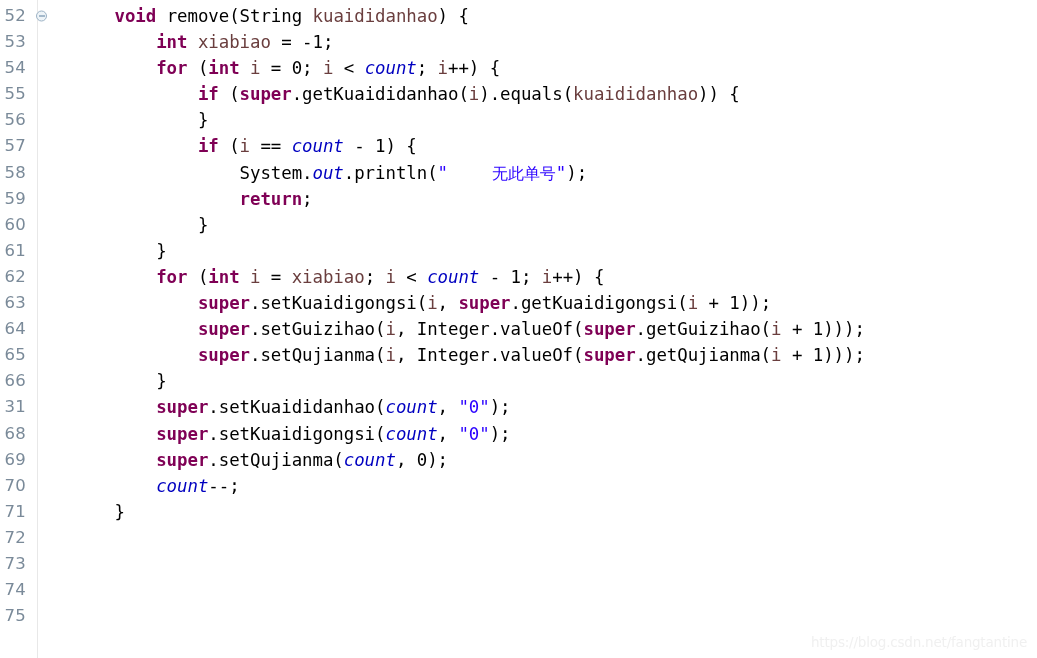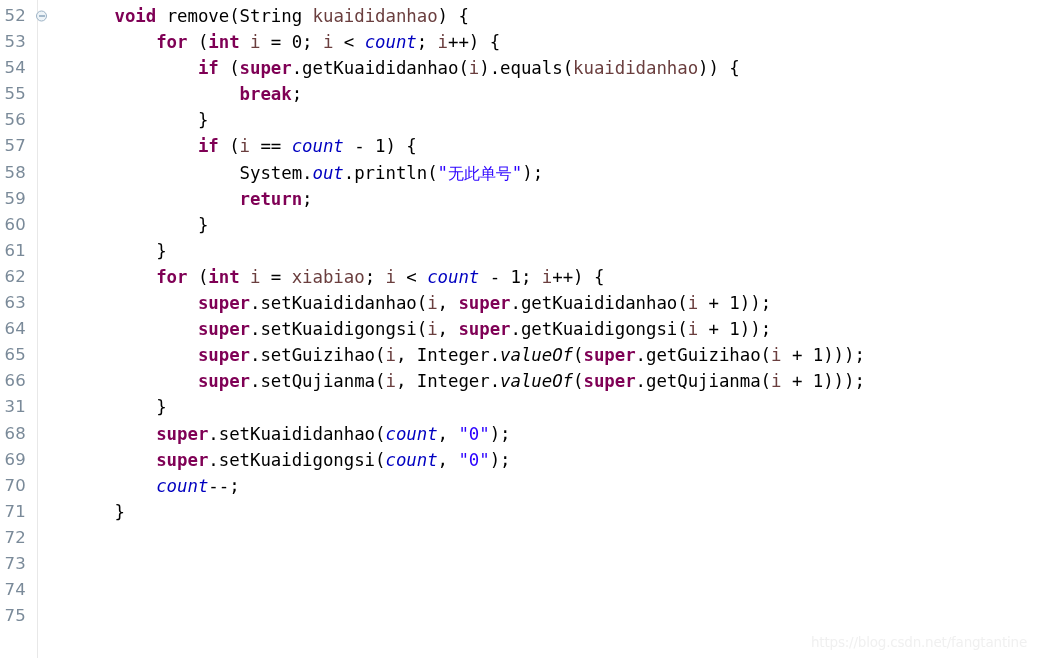--- a/index.html
+++ b/index.html
@@ -88,23 +88,23 @@
     color: #000000;
     padding-left: 14px;
     letter-spacing: -0.05px;
   }
 
   
   .tok-kw       { color: #7f0055; font-weight: bold; }   
   .tok-plain    { color: #000000; }
   .tok-local    { color: #6a3e3e; }                       
   .tok-field    { color: #0000c0; font-style: italic; }   
-  .tok-static   { color: #000000; font-style: italic; }   
+  .tok-static   { color: #000000; }   
   .tok-string   { color: #2a00ff; }
-  .tok-cjk      { color: #2a00ff; font-family: "DejaVu Sans", "Liberation Sans", sans-serif; font-size: 16px; }
+  .tok-cjk      { color: #2a00ff; font-family: "DejaVu Sans", "Liberation Sans", sans-serif; font-size: 16px; margin-left: 44px; }
 
   
   .watermark {
     position: absolute;
     right: 10px;
     bottom: 8px;
     font-family: "DejaVu Sans", "Liberation Sans", sans-serif;
     font-size: 13.5px;
     color: #f0f0f0;
     white-space: nowrap;
@@ -139,36 +139,36 @@
       <div class="gutter-row">70</div>
       <div class="gutter-row">71</div>
       <div class="gutter-row">72</div>
       <div class="gutter-row">73</div>
       <div class="gutter-row">74</div>
       <div class="gutter-row">75</div>
     </div>
 
   <div class="code-area">
       <div class="code-line"><span class="tok-plain">      </span><span class="tok-kw">void</span><span class="tok-plain"> remove(</span><span class="tok-plain">String</span><span class="tok-plain"> </span><span class="tok-local">kuaididanhao</span><span class="tok-plain">) {</span></div>
+      <div class="code-line"><span class="tok-plain">          </span><span class="tok-kw">int</span><span class="tok-plain"> </span><span class="tok-local">xiabiao</span><span class="tok-plain"> = -1;</span></div>
       <div class="code-line"><span class="tok-plain">          </span><span class="tok-kw">for</span><span class="tok-plain"> (</span><span class="tok-kw">int</span><span class="tok-plain"> </span><span class="tok-local">i</span><span class="tok-plain"> = 0; </span><span class="tok-local">i</span><span class="tok-plain"> &lt; </span><span class="tok-field">count</span><span class="tok-plain">; </span><span class="tok-local">i</span><span class="tok-plain">++) {</span></div>
       <div class="code-line"><span class="tok-plain">              </span><span class="tok-kw">if</span><span class="tok-plain"> (</span><span class="tok-kw">super</span><span class="tok-plain">.getKuaididanhao(</span><span class="tok-local">i</span><span class="tok-plain">).equals(</span><span class="tok-local">kuaididanhao</span><span class="tok-plain">)) {</span></div>
-      <div class="code-line"><span class="tok-plain">                  </span><span class="tok-kw">break</span><span class="tok-plain">;</span></div>
       <div class="code-line"><span class="tok-plain">              }</span></div>
       <div class="code-line"><span class="tok-plain">              </span><span class="tok-kw">if</span><span class="tok-plain"> (</span><span class="tok-local">i</span><span class="tok-plain"> == </span><span class="tok-field">count</span><span class="tok-plain"> - 1) {</span></div>
       <div class="code-line"><span class="tok-plain">                  </span><span class="tok-plain">System.</span><span class="tok-field">out</span><span class="tok-plain">.println(</span><span class="tok-string">"</span><span class="tok-cjk">无此单号</span><span class="tok-string">"</span><span class="tok-plain">);</span></div>
       <div class="code-line"><span class="tok-plain">                  </span><span class="tok-kw">return</span><span class="tok-plain">;</span></div>
       <div class="code-line"><span class="tok-plain">              }</span></div>
       <div class="code-line"><span class="tok-plain">          }</span></div>
       <div class="code-line"><span class="tok-plain">          </span><span class="tok-kw">for</span><span class="tok-plain"> (</span><span class="tok-kw">int</span><span class="tok-plain"> </span><span class="tok-local">i</span><span class="tok-plain"> = </span><span class="tok-local">xiabiao</span><span class="tok-plain">; </span><span class="tok-local">i</span><span class="tok-plain"> &lt; </span><span class="tok-field">count</span><span class="tok-plain"> - 1; </span><span class="tok-local">i</span><span class="tok-plain">++) {</span></div>
-      <div class="code-line"><span class="tok-plain">              </span><span class="tok-kw">super</span><span class="tok-plain">.setKuaididanhao(</span><span class="tok-local">i</span><span class="tok-plain">, </span><span class="tok-kw">super</span><span class="tok-plain">.getKuaididanhao(</span><span class="tok-local">i</span><span class="tok-plain"> + 1));</span></div>
       <div class="code-line"><span class="tok-plain">              </span><span class="tok-kw">super</span><span class="tok-plain">.setKuaidigongsi(</span><span class="tok-local">i</span><span class="tok-plain">, </span><span class="tok-kw">super</span><span class="tok-plain">.getKuaidigongsi(</span><span class="tok-local">i</span><span class="tok-plain"> + 1));</span></div>
       <div class="code-line"><span class="tok-plain">              </span><span class="tok-kw">super</span><span class="tok-plain">.setGuizihao(</span><span class="tok-local">i</span><span class="tok-plain">, Integer.</span><span class="tok-static">valueOf</span><span class="tok-plain">(</span><span class="tok-kw">super</span><span class="tok-plain">.getGuizihao(</span><span class="tok-local">i</span><span class="tok-plain"> + 1)));</span></div>
       <div class="code-line"><span class="tok-plain">              </span><span class="tok-kw">super</span><span class="tok-plain">.setQujianma(</span><span class="tok-local">i</span><span class="tok-plain">, Integer.</span><span class="tok-static">valueOf</span><span class="tok-plain">(</span><span class="tok-kw">super</span><span class="tok-plain">.getQujianma(</span><span class="tok-local">i</span><span class="tok-plain"> + 1)));</span></div>
       <div class="code-line"><span class="tok-plain">          }</span></div>
       <div class="code-line"><span class="tok-plain">          </span><span class="tok-kw">super</span><span class="tok-plain">.setKuaididanhao(</span><span class="tok-field">count</span><span class="tok-plain">, </span><span class="tok-string">"0"</span><span class="tok-plain">);</span></div>
       <div class="code-line"><span class="tok-plain">          </span><span class="tok-kw">super</span><span class="tok-plain">.setKuaidigongsi(</span><span class="tok-field">count</span><span class="tok-plain">, </span><span class="tok-string">"0"</span><span class="tok-plain">);</span></div>
+      <div class="code-line"><span class="tok-plain">          </span><span class="tok-kw">super</span><span class="tok-plain">.setQujianma(</span><span class="tok-field">count</span><span class="tok-plain">, 0);</span></div>
       <div class="code-line"><span class="tok-plain">          </span><span class="tok-field">count</span><span class="tok-plain">--;</span></div>
       <div class="code-line"><span class="tok-plain">      }</span></div>
     </div>
 
   <div class="watermark">https://blog.csdn.net/fangtantine</div>
 
 </div>
 
 </body></html>

